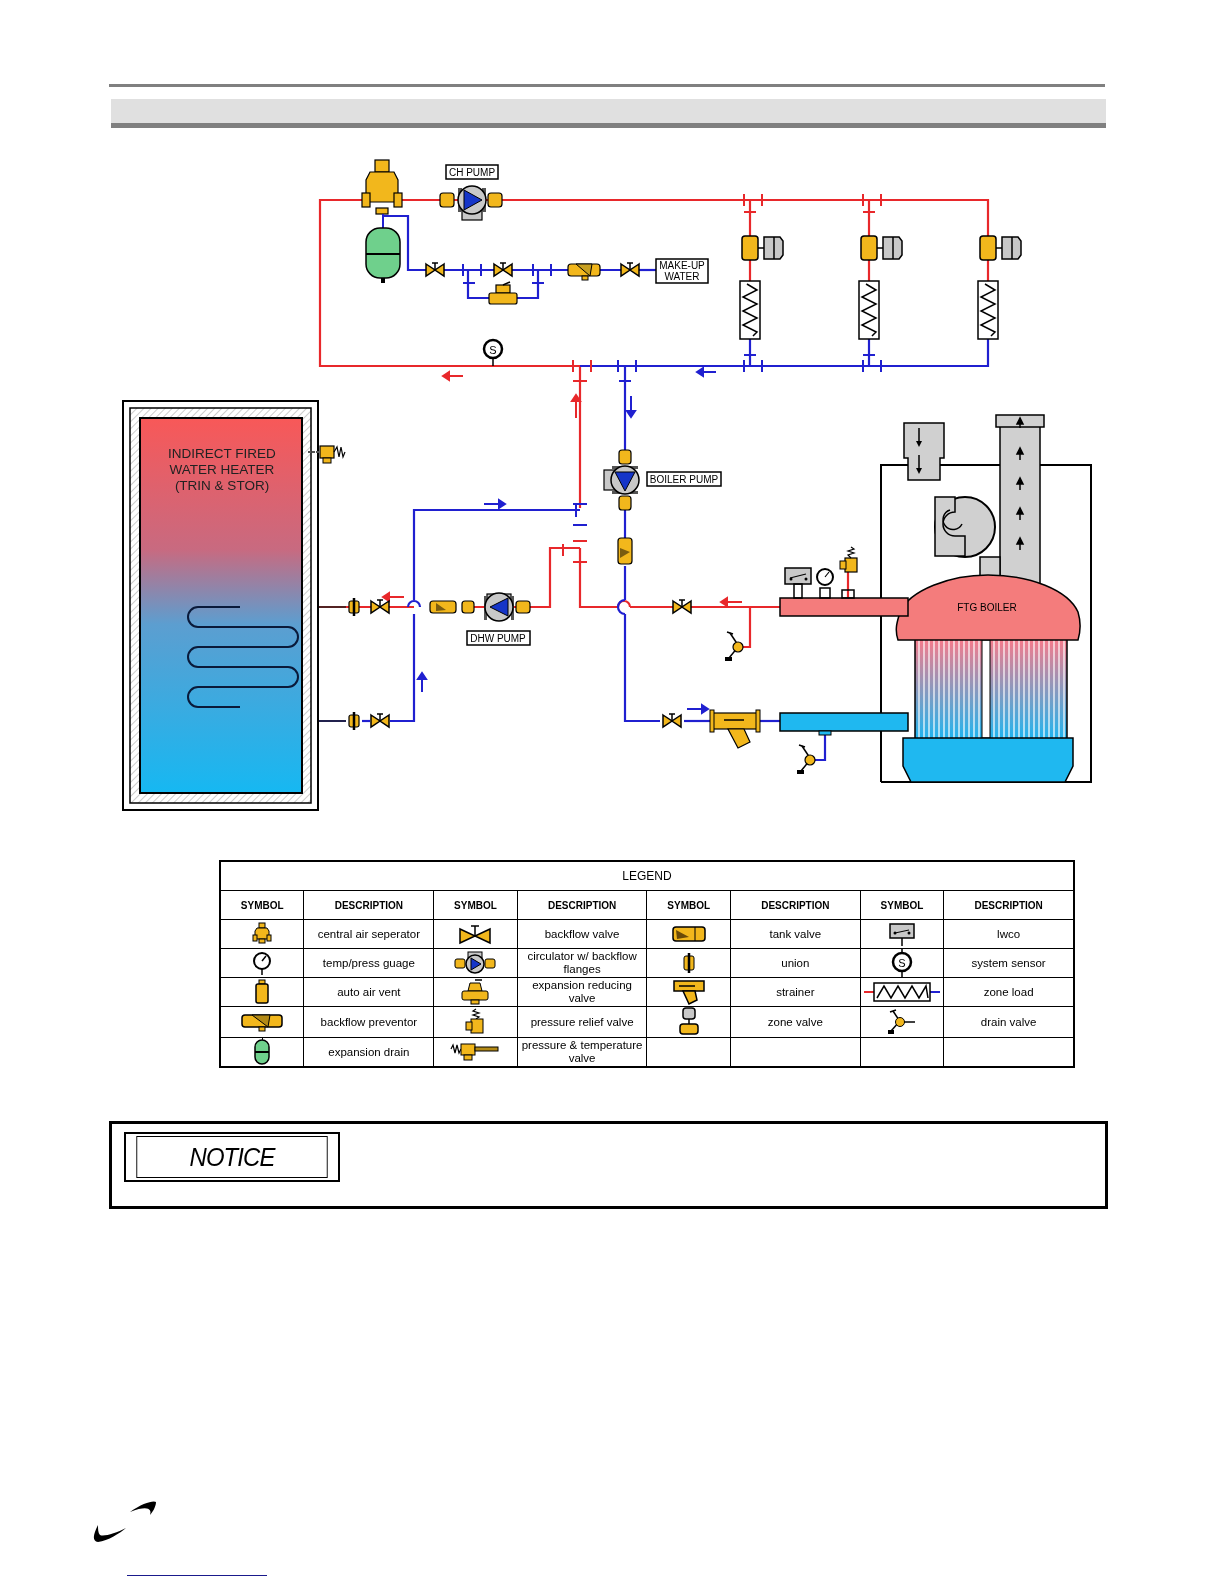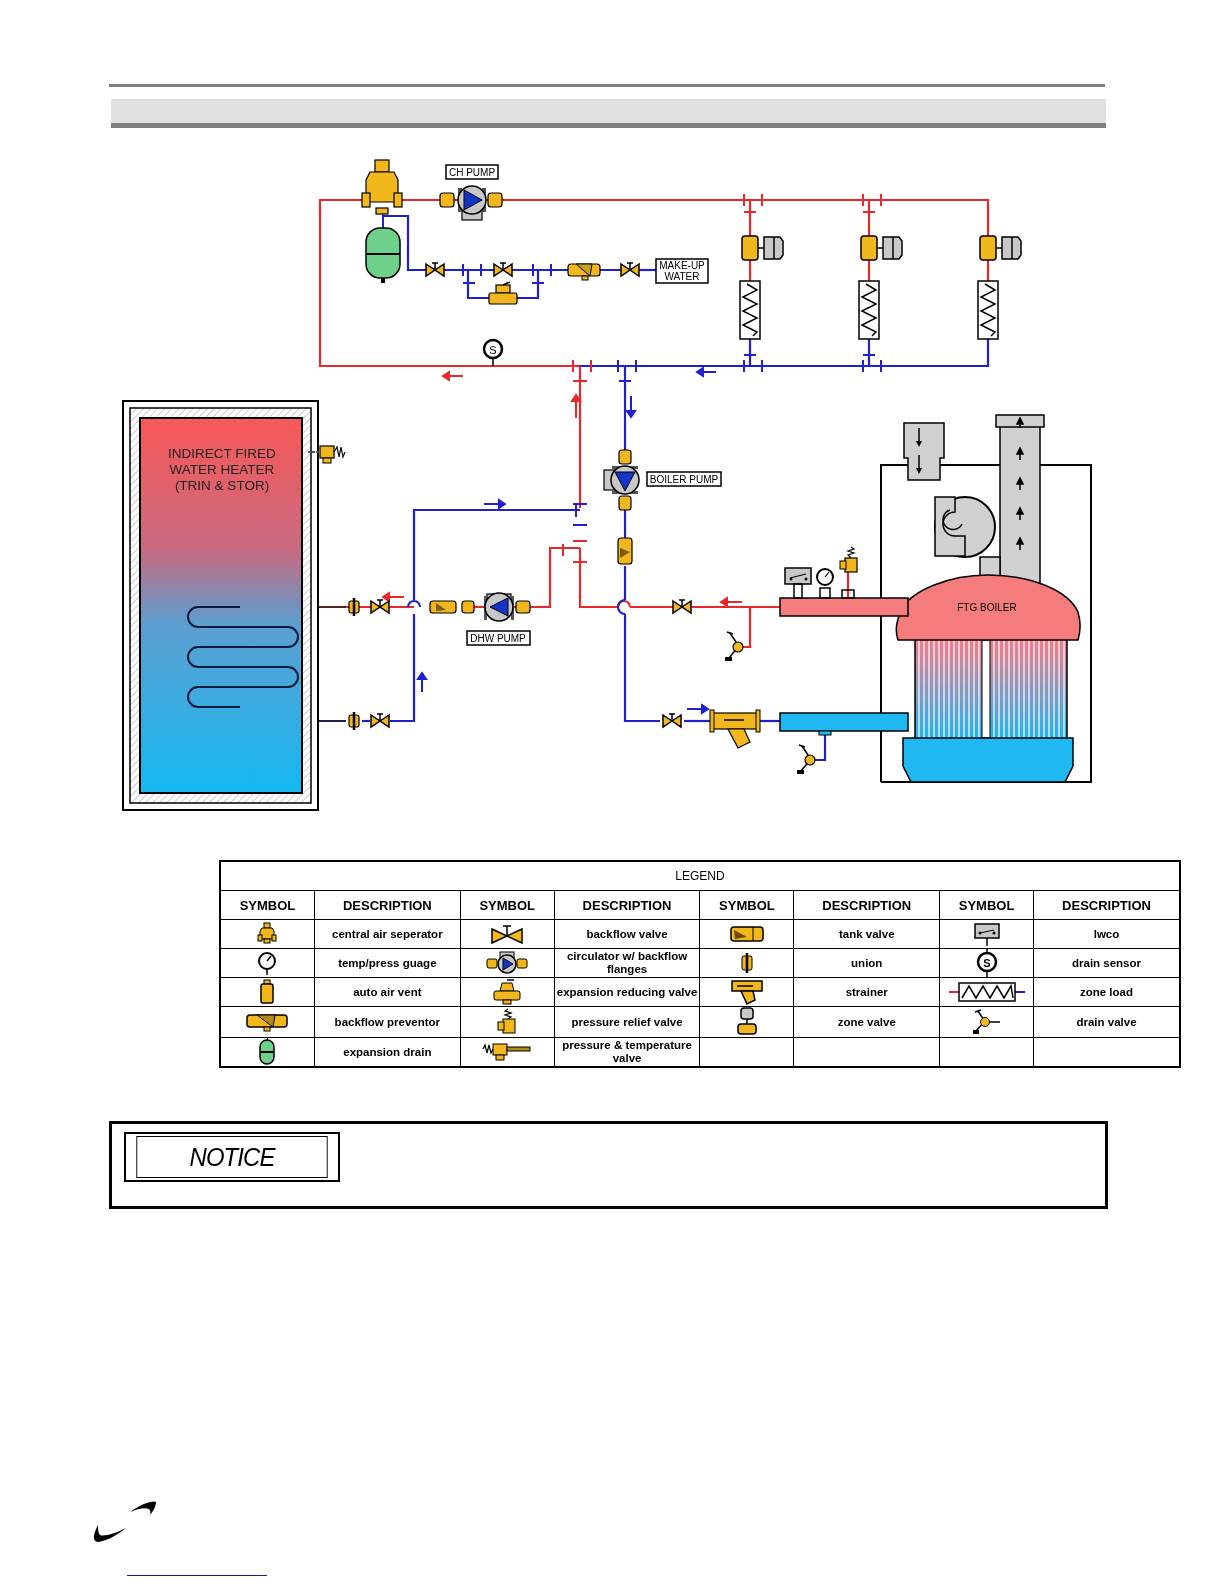--- a/index.html
+++ b/index.html
@@ -3,25 +3,25 @@
 <meta charset="utf-8">
 <style>
   html,body{margin:0;padding:0;background:#ffffff;}
   body{width:1224px;height:1584px;position:relative;overflow:hidden;font-family:"Liberation Sans",sans-serif;color:#000;}
   .rule-top{position:absolute;left:109px;top:84px;width:996px;height:3px;background:#808080;}
   .title-band{position:absolute;left:111px;top:99px;width:995px;height:24px;background:#e0e0e0;}
   .title-band-bottom{position:absolute;left:111px;top:123px;width:995px;height:5px;background:#808080;}
   .diagram{position:absolute;left:0;top:0;}
   .lbl{font-family:"Liberation Sans",sans-serif;font-size:10px;fill:#000;}
   .big-lbl{font-family:"Liberation Sans",sans-serif;font-size:13.5px;fill:#222;}
-  .legend{position:absolute;left:219px;top:860px;width:962px;border-collapse:collapse;border:2px solid #000;}
+  .legend{position:absolute;left:219px;top:860px;width:856px;border-collapse:collapse;border:2px solid #000;}
   .legend td,.legend th{border:1.5px solid #000;text-align:center;vertical-align:middle;font-size:11.5px;padding:0;line-height:13px;}
-  .legend th{font-size:13px;font-weight:bold;height:28px;}
+  .legend th{font-size:10px;font-weight:bold;height:28px;}
   .legend .legend-title{font-weight:normal;font-size:12px;height:28px;}
-  .legend td{height:28px;font-weight:bold;}
+  .legend td{height:28px;}
   .legend td.sym{width:82px;}
   .legend td.desc{width:128px;}
   .legend svg{display:block;margin:0 auto;}
   .notice-box{position:absolute;left:109px;top:1121px;width:993px;height:82px;border:3px solid #000;}
   .notice-label{position:absolute;left:12px;top:8px;width:216px;height:50px;border:2px solid #000;box-sizing:border-box;}
   .notice-label-inner{position:absolute;left:2px;top:2px;right:2px;bottom:2px;border:1px solid #000;display:flex;align-items:center;justify-content:center;font-size:26px;font-style:italic;letter-spacing:-1px;transform:scaleX(0.92);}
   .footer-logo{position:absolute;left:90px;top:1495px;}
   .footer-link{position:absolute;left:127px;top:1575px;width:140px;height:1px;background:#1a1a8c;}
 </style>
 </head>
@@ -491,21 +491,21 @@
         </td>
         <td class="desc">union</td>
         <td class="sym">
           <svg width="24" height="28" viewBox="0 0 24 28">
             <line x1="12" y1="0" x2="12" y2="4" stroke="#000" stroke-width="1.5"></line>
             <circle cx="12" cy="13" r="9" fill="#fff" stroke="#000" stroke-width="2.5"></circle>
             <text x="12" y="17.5" text-anchor="middle" font-size="11" font-family="Liberation Sans, sans-serif">S</text>
             <line x1="12" y1="22" x2="12" y2="28" stroke="#000" stroke-width="1.5"></line>
           </svg>
         </td>
-        <td class="desc">drain sensor</td>
+        <td class="desc">system sensor</td>
       </tr>
       <tr>
         <td class="sym">
           <svg width="18" height="26" viewBox="0 0 18 26">
             <rect x="6" y="1" width="6" height="4" fill="#f2b71c" stroke="#000"></rect>
             <rect x="3" y="5" width="12" height="19" rx="2" fill="#f2b71c" stroke="#000" stroke-width="1.5"></rect>
           </svg>
         </td>
         <td class="desc">auto air vent</td>
         <td class="sym">

